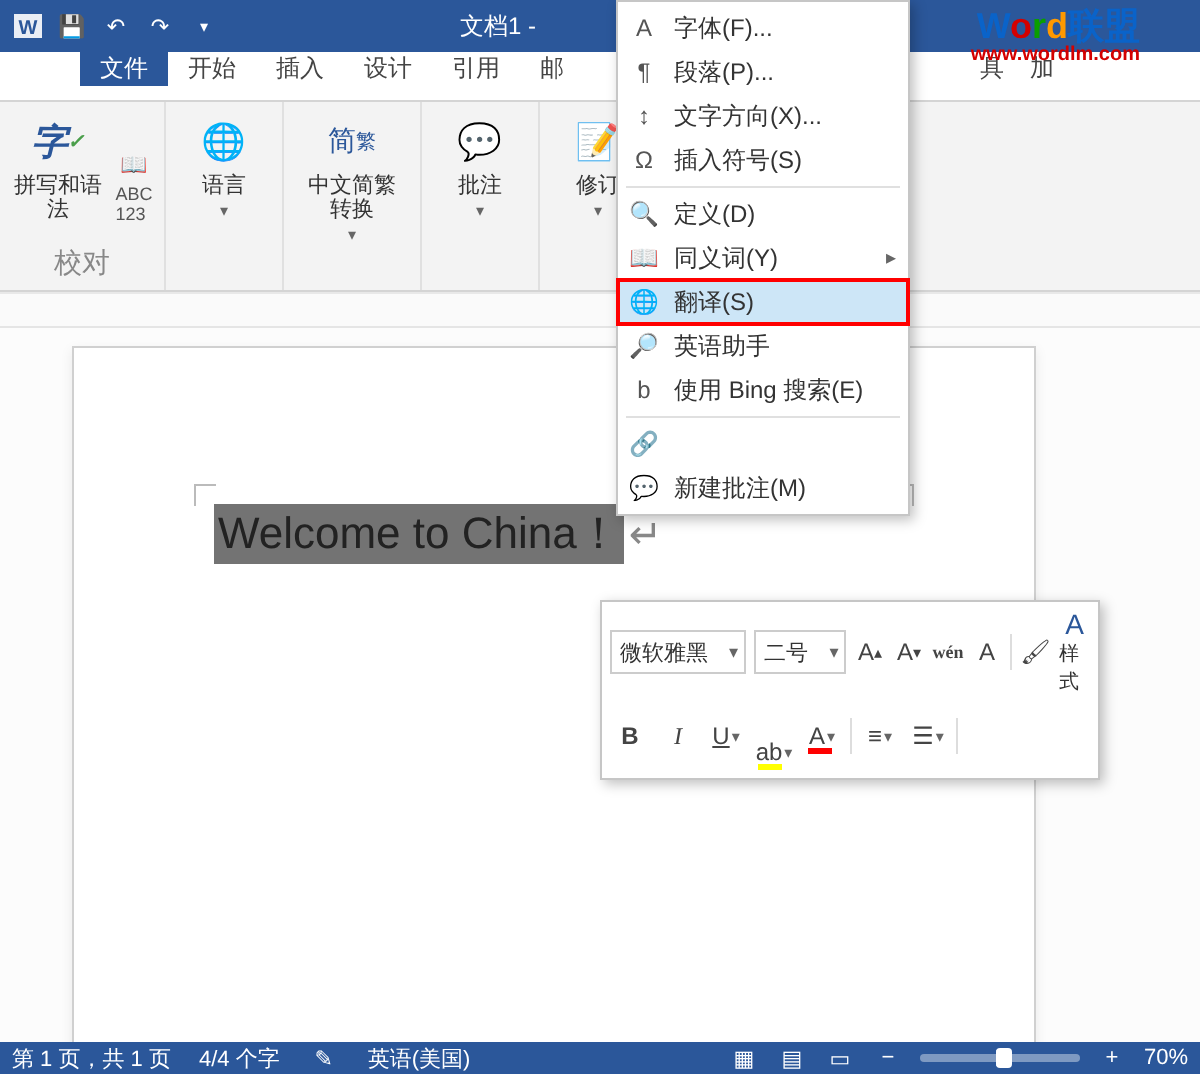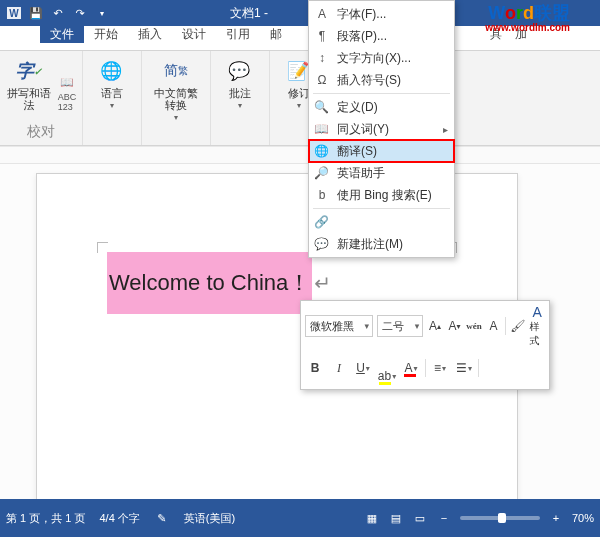--- a/index.html
+++ b/index.html
@@ -62,25 +62,25 @@
   .mini-sep{width:1px;height:18px;background:#ddd;}
 
   
   .doc-area{flex:1;background:var(--doc-bg);position:relative;overflow:hidden;border-top:1px solid #e8e8e8;}
   .ruler{height:16px;background:#fafafa;border-bottom:1px solid #e5e5e5;}
   .page{position:absolute;left:36px;top:26px;width:480px;height:460px;background:var(--page-bg);border:1px solid #d0d0d0;box-shadow:0 2px 6px rgba(0,0,0,0.08);}
   .page-margin{position:absolute;left:70px;right:70px;top:78px;}
   .corner{position:absolute;width:10px;height:10px;}
   .corner.tl{left:60px;top:68px;border-left:1px solid #bbb;border-top:1px solid #bbb;}
   .corner.tr{right:60px;top:68px;border-right:1px solid #bbb;border-top:1px solid #bbb;}
-  .sel-text{display:inline-block;background:#f9a8d4;color:#222;font-size:22px;font-family:"Microsoft YaHei",sans-serif;padding:16px 2px;}
+  .sel-text{display:inline-block;background:#737373;color:#222;font-size:22px;font-family:"Microsoft YaHei",sans-serif;padding:0 2px;}
   .para-mark{font-size:20px;color:#888;margin-left:2px;}
 
   
-  .statusbar{height:38px;background:var(--statusbar);color:#fff;display:flex;align-items:center;font-size:11px;padding:0 6px;gap:12px;}
+  .statusbar{height:16px;background:var(--statusbar);color:#fff;display:flex;align-items:center;font-size:11px;padding:0 6px;gap:12px;}
   .sb-left{display:flex;gap:14px;align-items:center;}
   .sb-right{margin-left:auto;display:flex;align-items:center;gap:8px;}
   .sb-ico{width:16px;text-align:center;}
   .zoom-slider{width:80px;height:4px;background:rgba(255,255,255,0.4);position:relative;border-radius:2px;}
   .zoom-slider .knob{position:absolute;left:38px;top:-3px;width:8px;height:10px;background:#fff;border-radius:2px;}
   .zoom-slider .mid{position:absolute;left:38px;top:-2px;width:1px;height:8px;background:rgba(255,255,255,0.6);}
 
   
   .wm{position:absolute;z-index:200;font-weight:bold;}
   .wm1{right:30px;top:1px;font-size:18px;}

